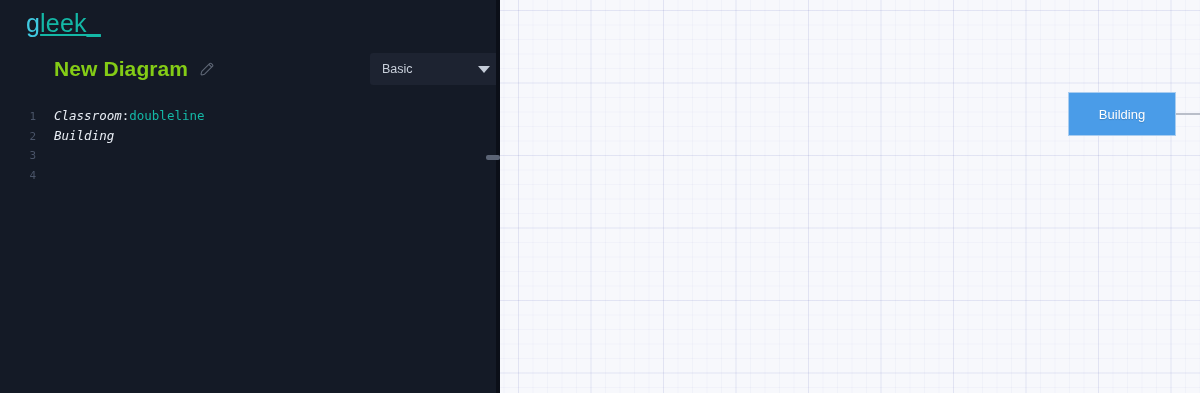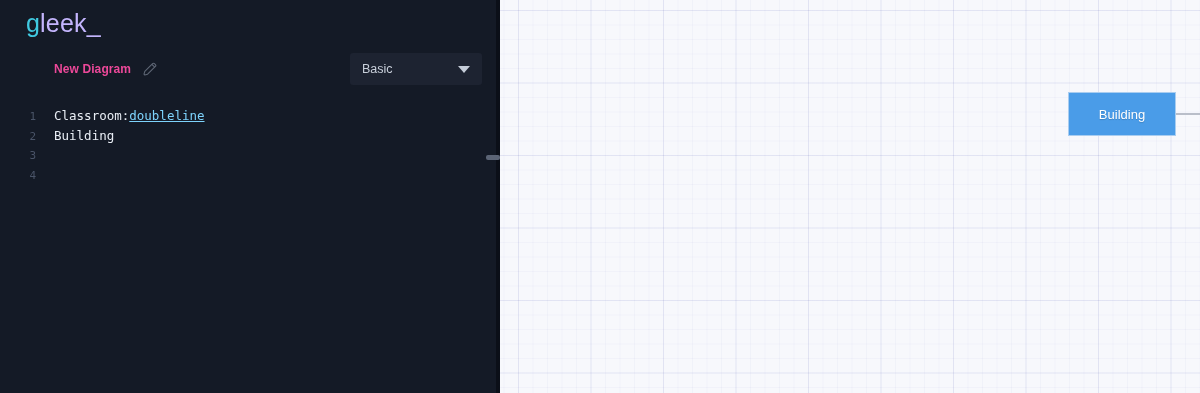--- a/index.html
+++ b/index.html
@@ -34,49 +34,49 @@
     top: 8px;
     font-size: 25px;
     letter-spacing: 0.2px;
     font-family: "Liberation Sans", sans-serif;
     font-weight: 400;
     line-height: 30px;
     white-space: nowrap;
     user-select: none;
   }
   .logo .logo-g { color: #40c9e0; }
-  .logo .logo-rest { color: #c4b5fd; }
+  .logo .logo-rest { color: #14b8a6; text-decoration: underline; }
 
   .title-row {
     position: absolute;
     left: 54px;
     top: 54px;
     display: flex;
     align-items: center;
     height: 30px;
   }
   .diagram-title {
-    color: #ec4899;
-    font-size: 12px;
+    color: #84cc16;
+    font-size: 21px;
     font-weight: bold;
     letter-spacing: 0.1px;
     white-space: nowrap;
   }
   .edit-icon {
     margin-left: 10px;
     width: 18px;
     height: 18px;
     display: inline-block;
     opacity: 0.55;
   }
   .edit-icon svg { display: block; }
 
   .style-select {
     position: absolute;
-    left: 350px;
+    left: 370px;
     top: 53px;
     width: 132px;
     height: 32px;
     background: #1d2331;
     border-radius: 3px;
     display: flex;
     align-items: center;
     justify-content: space-between;
     padding: 0 12px 0 12px;
     box-sizing: border-box;
@@ -117,23 +117,23 @@
     padding-right: 4px;
     box-sizing: border-box;
     color: #4a5468;
     font-size: 11px;
     user-select: none;
   }
   .code-text {
     padding-left: 14px;
     color: #e8edf4;
   }
-  .tok-ident { color: #e8edf4; }
+  .tok-ident { color: #e8edf4; font-style: italic; }
   .tok-colon { color: #e8edf4; }
-  .tok-type  { color: #7dd3fc; text-decoration: underline; }
+  .tok-type  { color: #14b8a6; }
   .tok-arrow { color: #f07178; }
 
   
   .divider {
     position: absolute;
     left: 496px;
     top: 0;
     width: 4px;
     height: 393px;
     background: #0b0f18;

